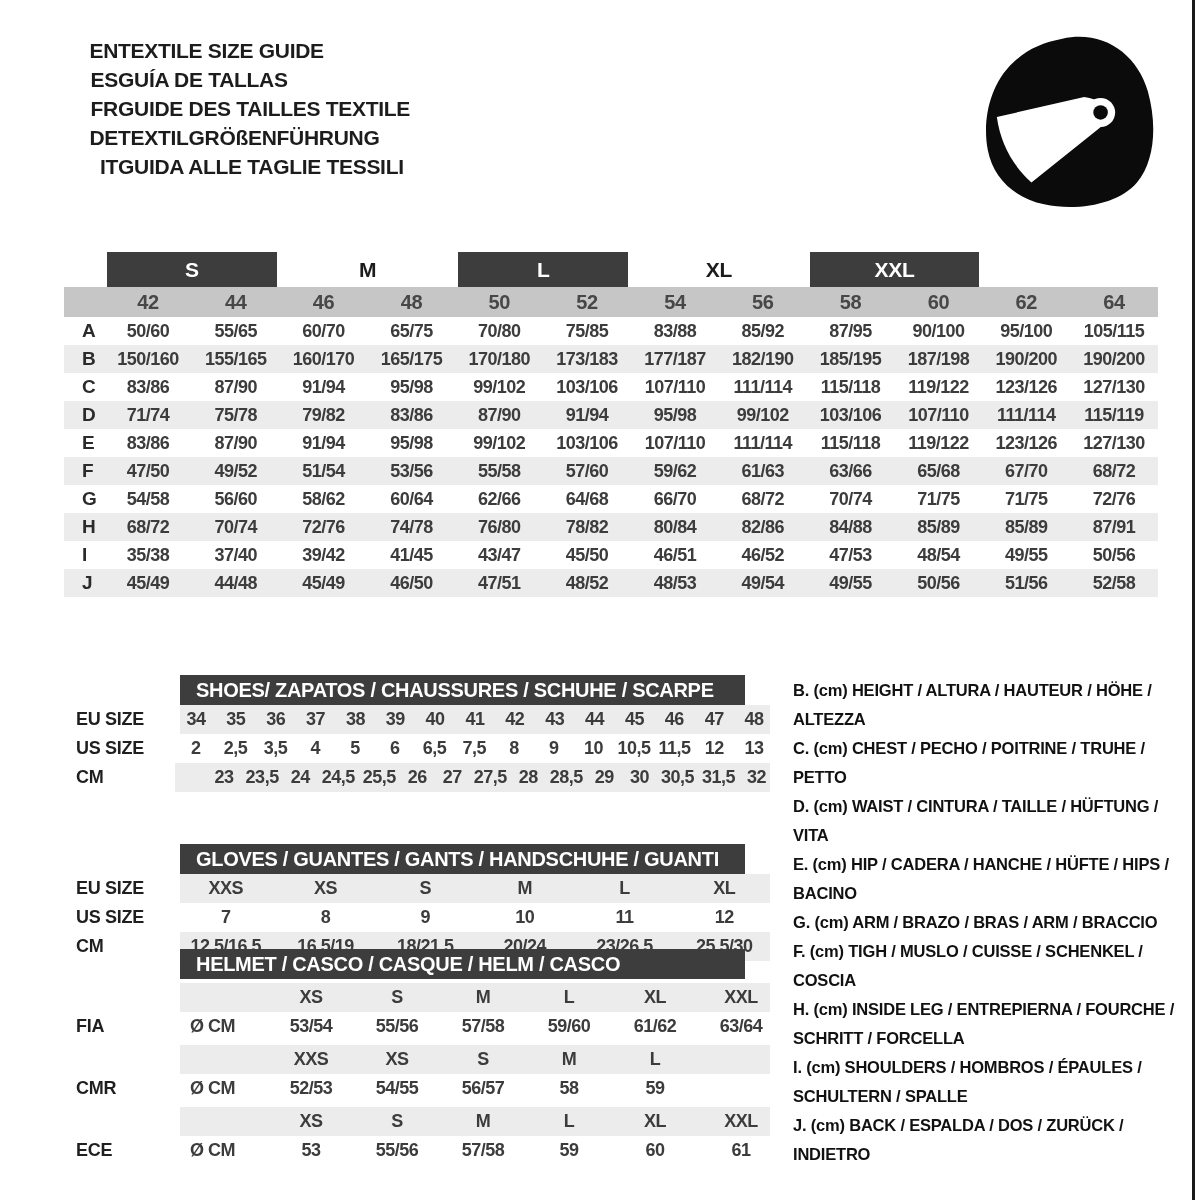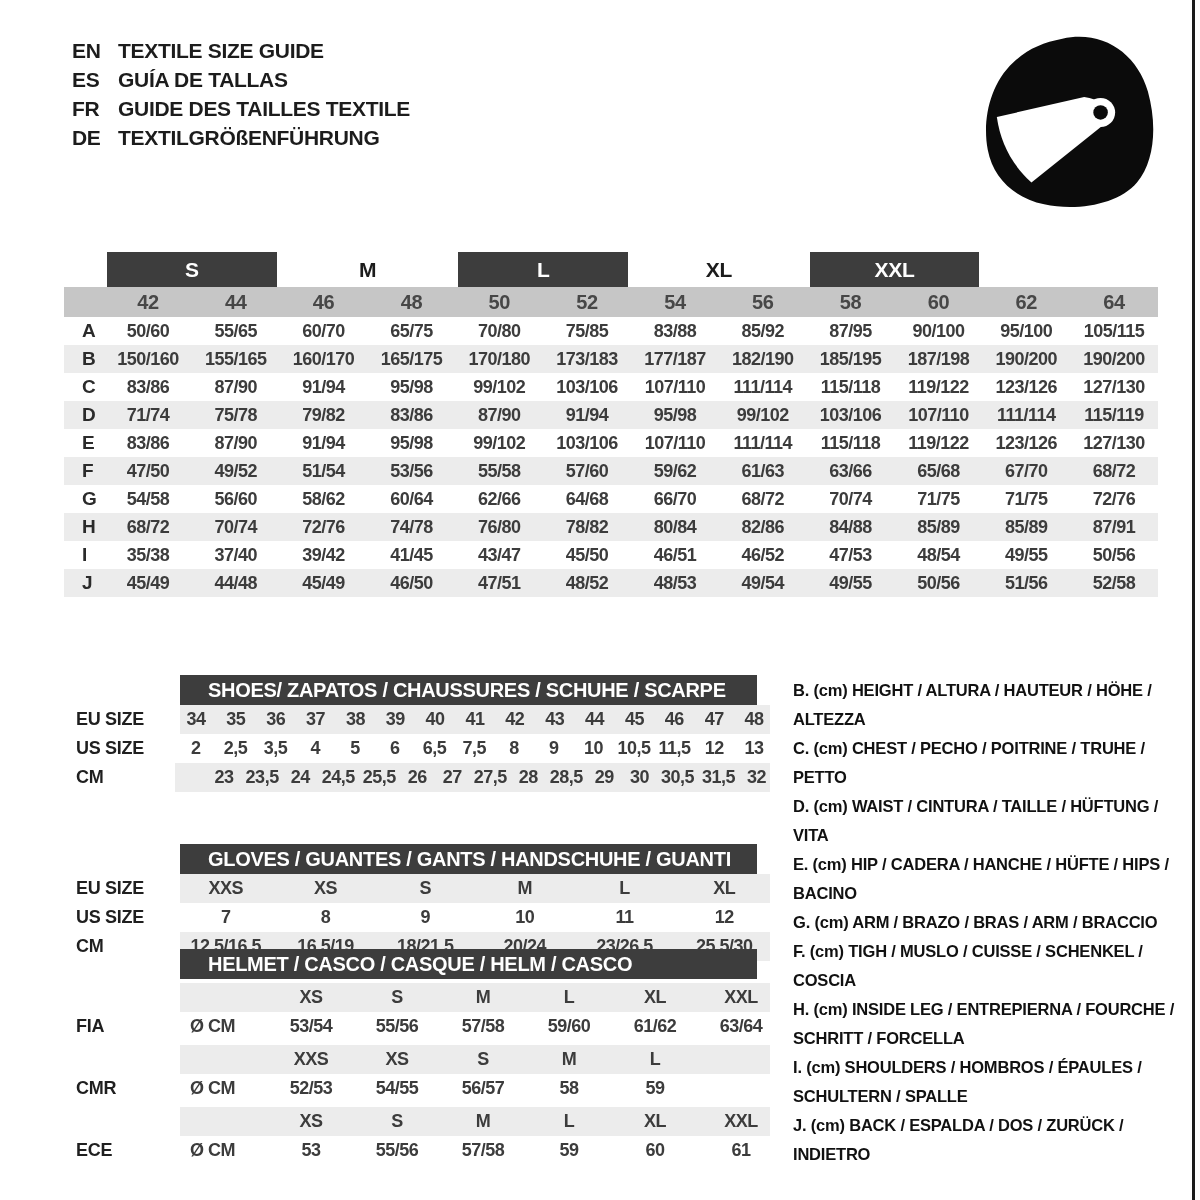--- a/index.html
+++ b/index.html
@@ -2,21 +2,21 @@
 <html><head>
 <meta charset="utf-8">
 <style>
   html,body { margin:0; padding:0; background:#fff; }
   #page {
     position:relative; width:1200px; height:1200px; background:#ffffff;
     font-family:"Liberation Sans", sans-serif; color:#222; overflow:hidden;
   }
 
   
-  .lang-block { position:absolute; left:72px; top:36px; }
+  .lang-block { position:absolute; left:72px; top:36px;text-align:right; }
   .lang-row { display:flex; height:29px; align-items:center;
     font-weight:bold; font-size:21px; letter-spacing:-0.3px; color:#1c1c1c; }
   .lang-code { width:46px; }
 
   
   .helmet-logo { position:absolute; left:972px; top:26px; width:188px; height:182px; }
   .helmet-logo svg { width:100%; height:100%; }
 
   
   .size-table { position:absolute; left:64px; top:252px; width:1094px; }
@@ -32,21 +32,21 @@
     font-weight:bold; font-size:20px; color:#474747; letter-spacing:-0.4px; }
   .st-row { height:28px; font-weight:bold; font-size:18px; color:#3c3c3c; letter-spacing:-0.5px; }
   .st-row.shaded { background:#ececec; }
   .st-letter { display:flex; align-items:center; padding-left:18px;
     font-size:19px; color:#2b2b2b; letter-spacing:0; }
   .st-cell { display:flex; align-items:center; justify-content:center; }
 
   
   .sub-table { position:absolute; left:64px; width:706px; }
   .sub-bar { margin-left:116px; width:549px; height:30px; background:#3d3d3d; color:#fff;
-    font-weight:bold; font-size:20px; line-height:30px; padding-left:28px;
+    font-weight:bold; font-size:20px; line-height:30px; padding-left:16px;
     letter-spacing:-0.3px; box-sizing:content-box; }
   .sub-row { display:flex; height:29px; }
   .sub-label { width:116px; box-sizing:border-box; padding-left:12px; display:flex;
     align-items:center; font-weight:bold; font-size:18px; color:#1f1f1f; letter-spacing:-0.3px; }
   .sub-vals { width:590px; display:grid; align-items:center; text-align:center;
     font-weight:bold; font-size:18px; color:#3c3c3c; letter-spacing:-0.5px;gap:8px; }
   .shaded-band { background:#ececec; }
   .helmet-grid { grid-template-columns:84px repeat(6,78px); justify-content:start; }
   .helm-unit { text-align:left; padding-left:10px; }
   .helmet-size-row { margin-top:4px; }
@@ -73,20 +73,24 @@
         <div class="lang-code">ES</div>
         <div class="lang-title">GUÍA DE TALLAS</div>
       </div>
       <div class="lang-row">
         <div class="lang-code">FR</div>
         <div class="lang-title">GUIDE DES TAILLES TEXTILE</div>
       </div>
       <div class="lang-row">
         <div class="lang-code">DE</div>
         <div class="lang-title">TEXTILGRÖßENFÜHRUNG</div>
+      </div>
+      <div class="lang-row">
+        <div class="lang-code">IT</div>
+        <div class="lang-title">GUIDA ALLE TAGLIE TESSILI</div>
       </div>
     </div>
 
   <div class="helmet-logo">
     <svg viewBox="0 0 200 200">
       <path fill="#0b0b0b" d="M 96 14 C 140 4 178 30 190 72 C 200 108 198 148 178 172
         C 158 196 112 204 76 196 C 44 189 20 168 14 136 C 8 104 16 64 42 40
         C 58 25 75 18 96 14 Z"></path>
       <path fill="#ffffff" d="M 24 100 L 120 78 C 136 80 148 90 152 100 L 62 172
         C 40 152 28 128 24 100 Z"></path>

